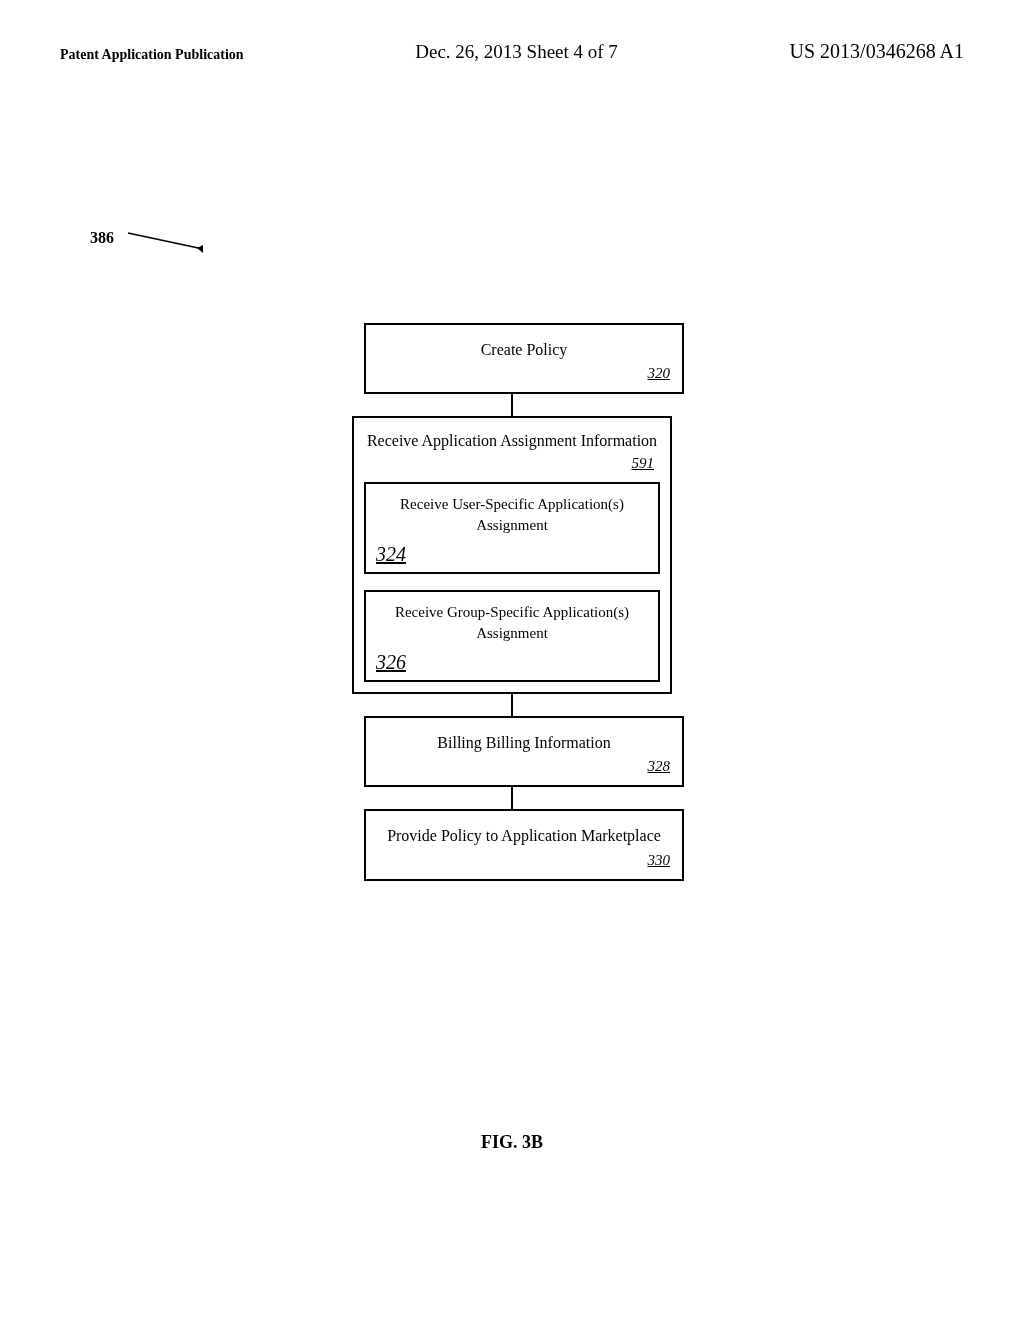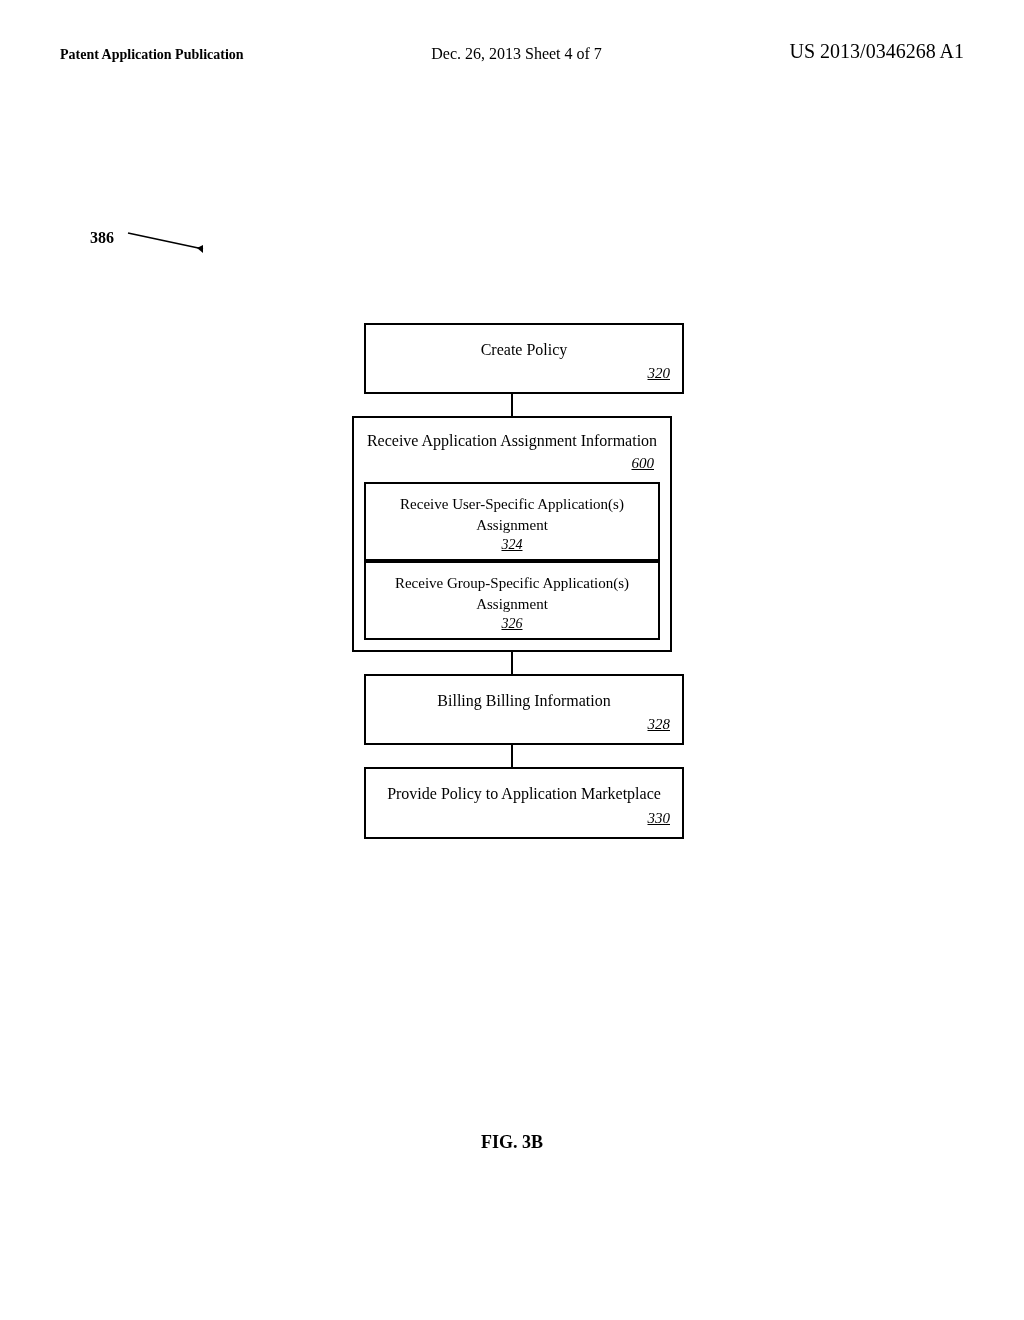--- a/index.html
+++ b/index.html
@@ -21,21 +21,21 @@
       padding: 40px 60px 0 60px;
       font-size: 14px;
     }
 
     .header-left {
       font-weight: bold;
       font-size: 14px;
     }
 
     .header-center {
-      font-size: 16px;
+      font-size: 19px;
     }
 
     .header-right {
       font-size: 20px;
     }
 
     
     .diagram-area {
       position: relative;
       width: 100%;
@@ -114,43 +114,43 @@
       display: block;
       margin-top: 2px;
       padding-right: 4px;
     }
 
     
     .inner-boxes {
       margin: 6px 10px 10px 10px;
       display: flex;
       flex-direction: column;
-      gap: 0px;
+      gap: 16px;
     }
 
     .inner-box {
       border: 2px solid #000;
       padding: 10px 10px 6px 10px;
       text-align: center;
       background: #fff;
     }
 
     .inner-box .box-text {
       font-size: 15px;
       line-height: 1.4;
       display: block;
     }
 
     .inner-box .box-ref {
       display: block;
-      text-align: center;
+      text-align: left;
       font-style: italic;
-      font-size: 14px;
+      font-size: 20px;
       text-decoration: underline;
-      margin-top: 1px;
+      margin-top: 7px;
     }
 
     
     .fig-label {
       position: absolute;
       bottom: 60px;
       left: 50%;
       transform: translateX(-50%);
       font-size: 18px;
       font-weight: bold;
@@ -181,21 +181,21 @@
     <div class="flow-box">
       <span class="box-text">Create Policy</span>
       <span class="box-ref">320</span>
     </div>
 
     <div class="connector"></div>
 
     <div class="outer-box">
       <div class="outer-box-header">
         <span class="box-text">Receive Application Assignment Information</span>
-        <span class="box-ref">600</span>
+        <span class="box-ref">591</span>
       </div>
       <div class="inner-boxes">
 
         <div class="inner-box">
           <span class="box-text">Receive User-Specific Application(s) Assignment</span>
           <span class="box-ref">324</span>
         </div>
 
         <div class="inner-box" style="margin-top:0px;">
           <span class="box-text">Receive Group-Specific Application(s) Assignment</span>

